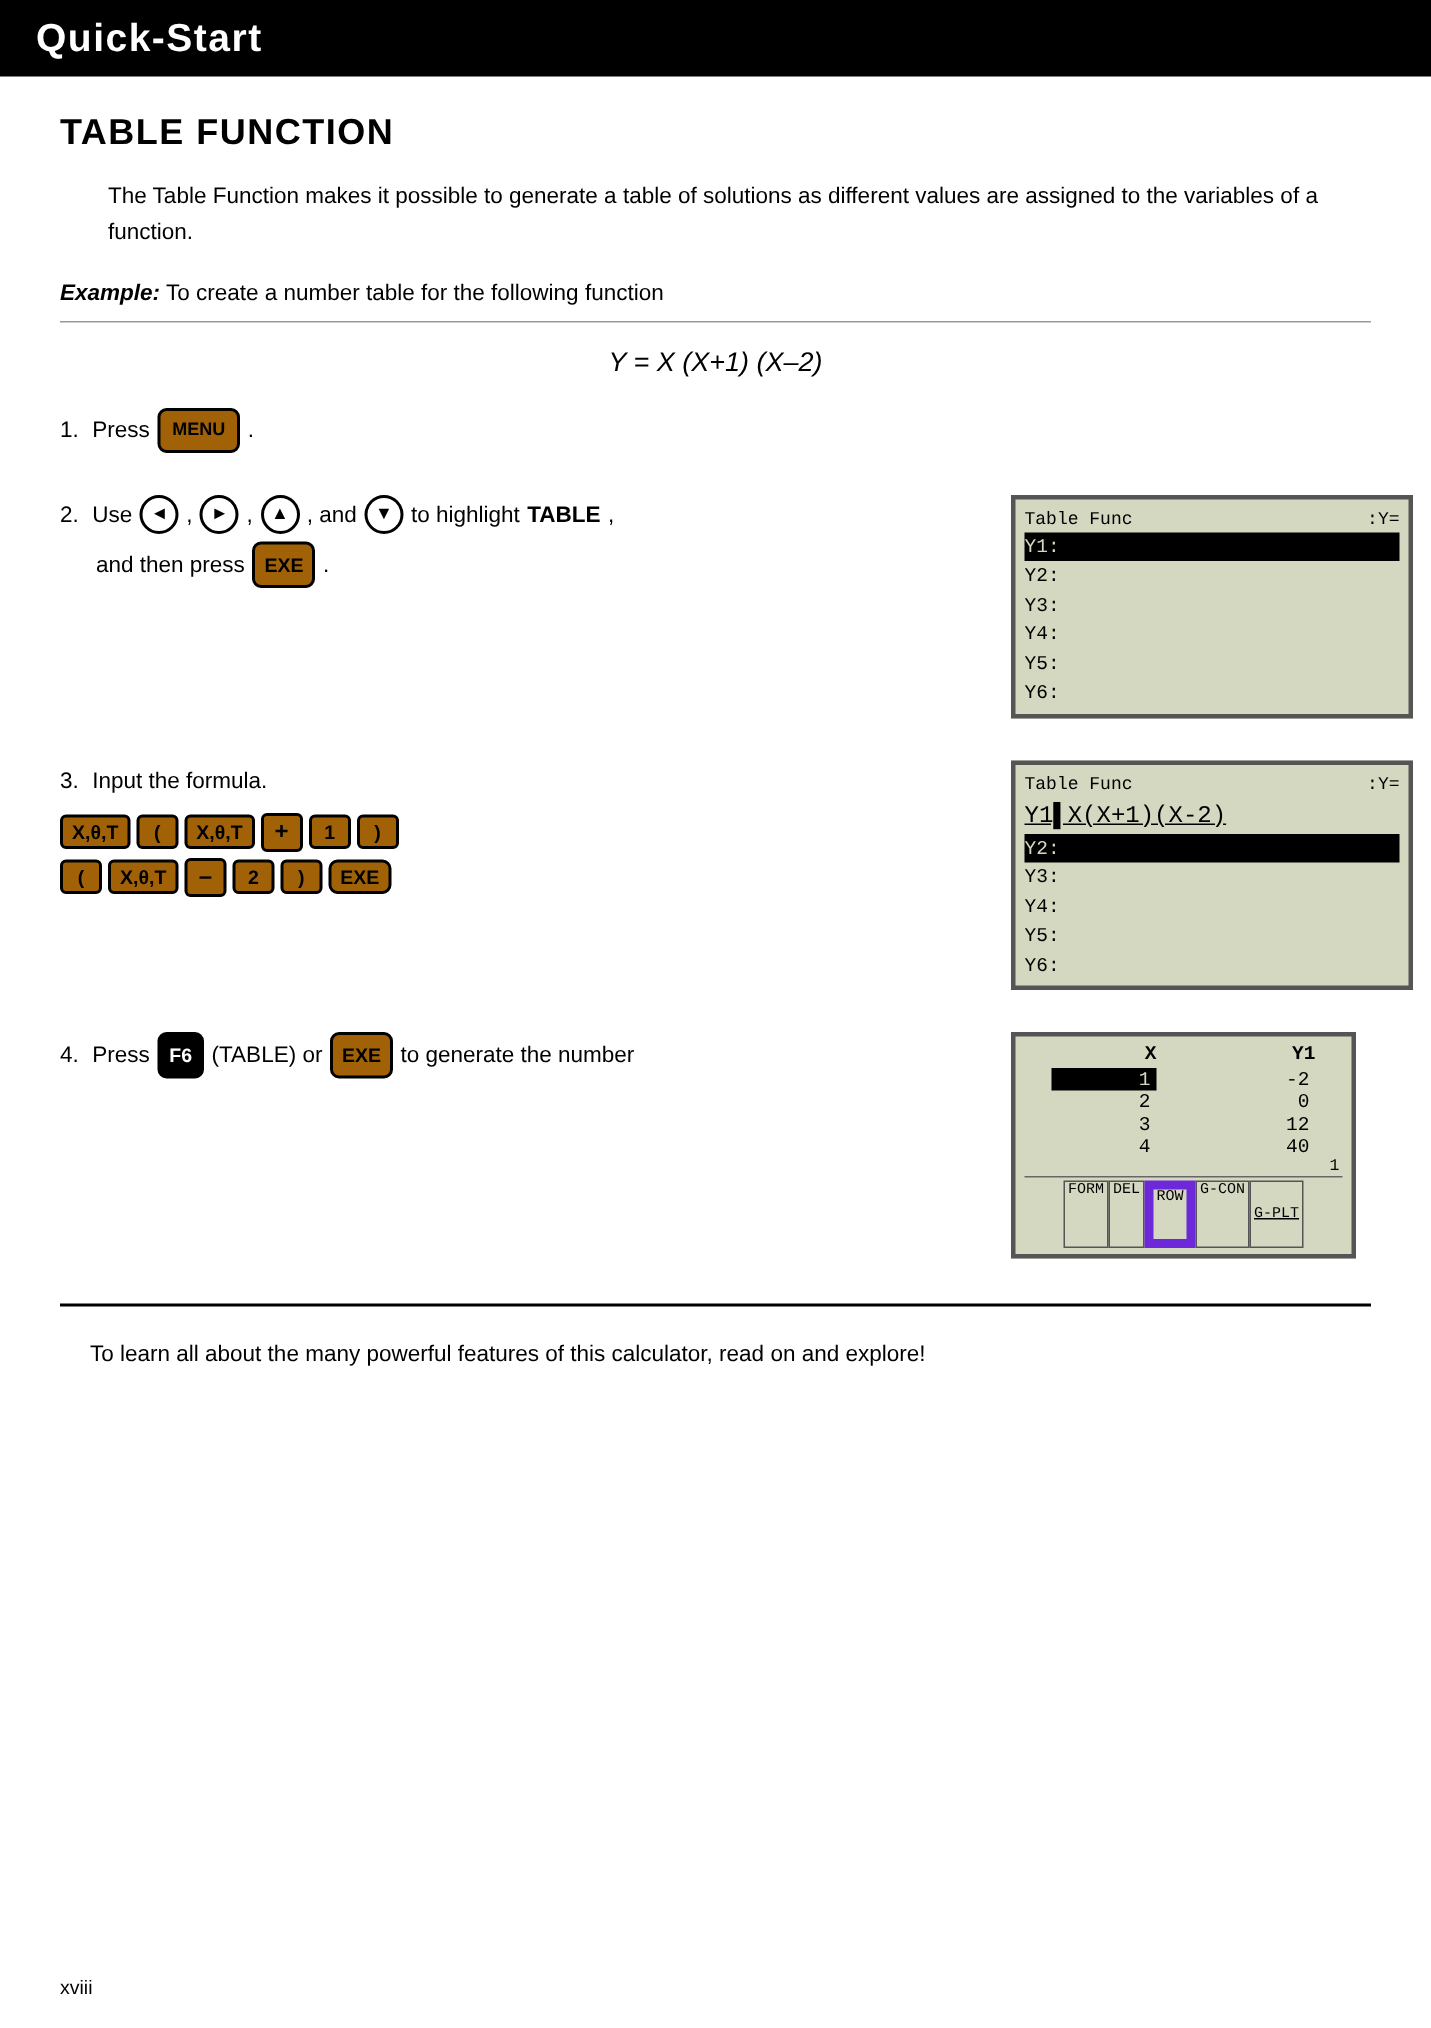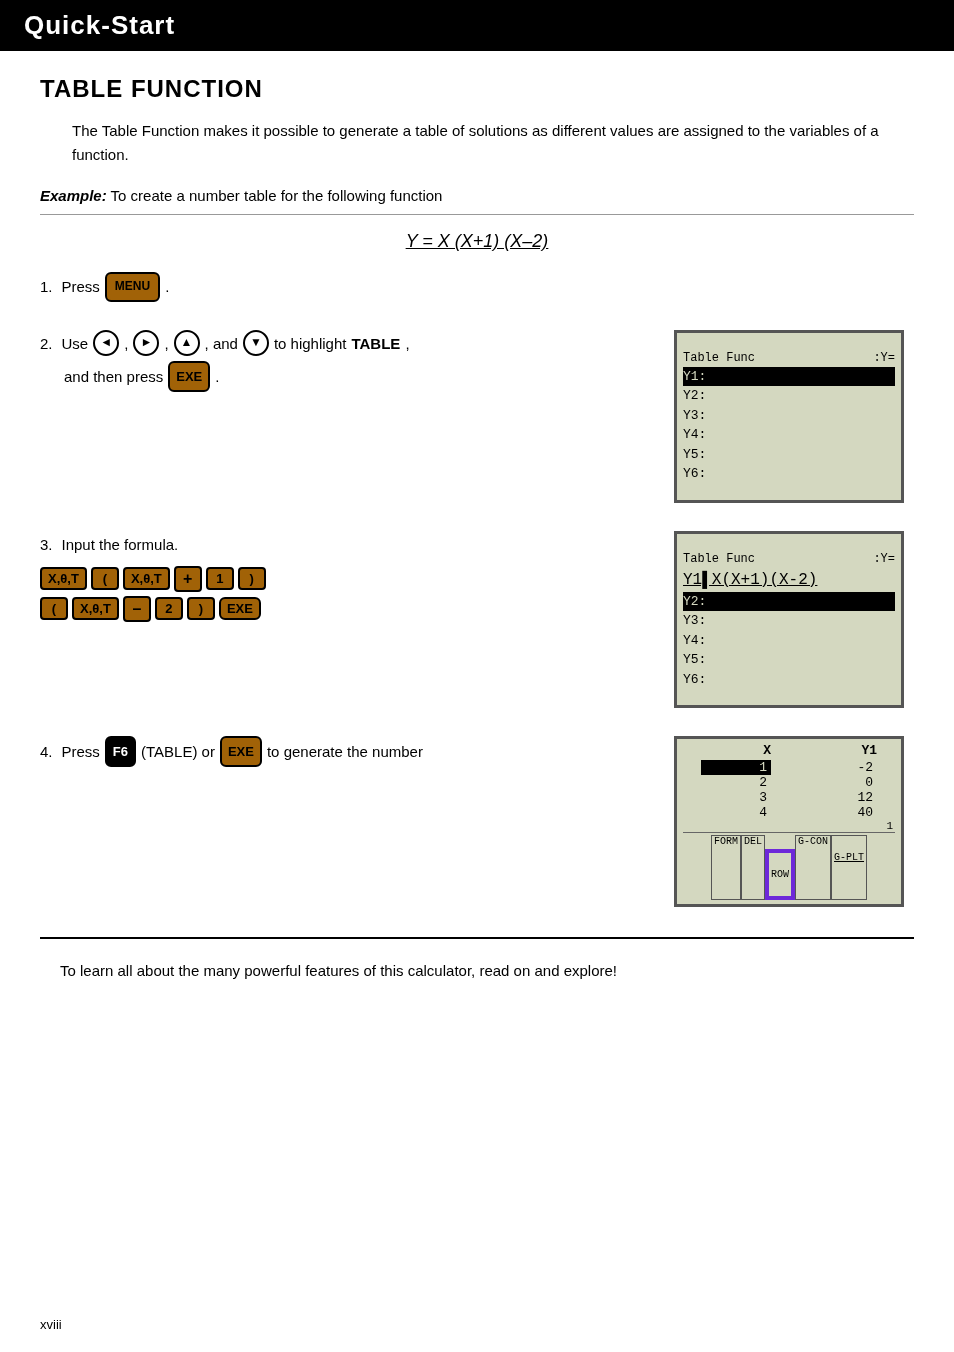--- a/index.html
+++ b/index.html
@@ -58,21 +58,20 @@
       font-weight: bold;
       font-style: italic;
     }
 
     
     .formula-display {
       font-size: 18px;
       text-align: center;
       margin: 14px 0 20px 0;
       font-style: italic;
-      text-decoration: underline;
     }
 
     
     .step {
       display: flex;
       align-items: flex-start;
       margin-bottom: 28px;
       gap: 20px;
     }
     .step-content {
@@ -135,23 +134,23 @@
       width: 240px;
       flex-shrink: 0;
     }
 
     
     .lcd-screen {
       background: #d4d8c0;
       border: 3px solid #555;
       font-family: 'Courier New', monospace;
       font-size: 13px;
-      padding: 16px 6px;
+      padding: 4px 6px;
       line-height: 1.5;
-      width: 230px;
+      width: 268px;
     }
     .lcd-screen .lcd-row {
       display: flex;
       align-items: center;
     }
     .lcd-screen .lcd-row.selected {
       background: #000;
       color: #d4d8c0;
     }
 
@@ -362,21 +361,21 @@
         <div style="display:flex; justify-content:space-around;">
           <span style="width:70px; text-align:right; padding-right:4px;">4</span>
           <span style="width:70px; text-align:right; padding-right:4px;">40</span>
         </div>
 
         <div style="text-align:right; font-size:11px; padding-right:2px;">1</div>
 
         <div style="display:flex; justify-content:center; font-size:10px; border-top:1px solid #666; padding-top:2px;">
           <span style="border:1px solid #555; padding:0 2px;">FORM</span>
           <span style="border:1px solid #555; padding:0 2px;">DEL</span>
-          <span style="border:4px solid #6d28d9; padding:16px 2px;margin-top:14px;">ROW</span>
+          <span style="border:6px solid #6d28d9; padding:0 2px;">ROW</span>
           <span></span>
           <span style="border:1px solid #555; padding:0 2px;">G-CON</span>
           <span style="border:1px solid #555; padding:16px 2px;text-decoration:underline;">G-PLT</span>
         </div>
       </div>
     </div>
   </div>
 
   <hr class="divider">
 

